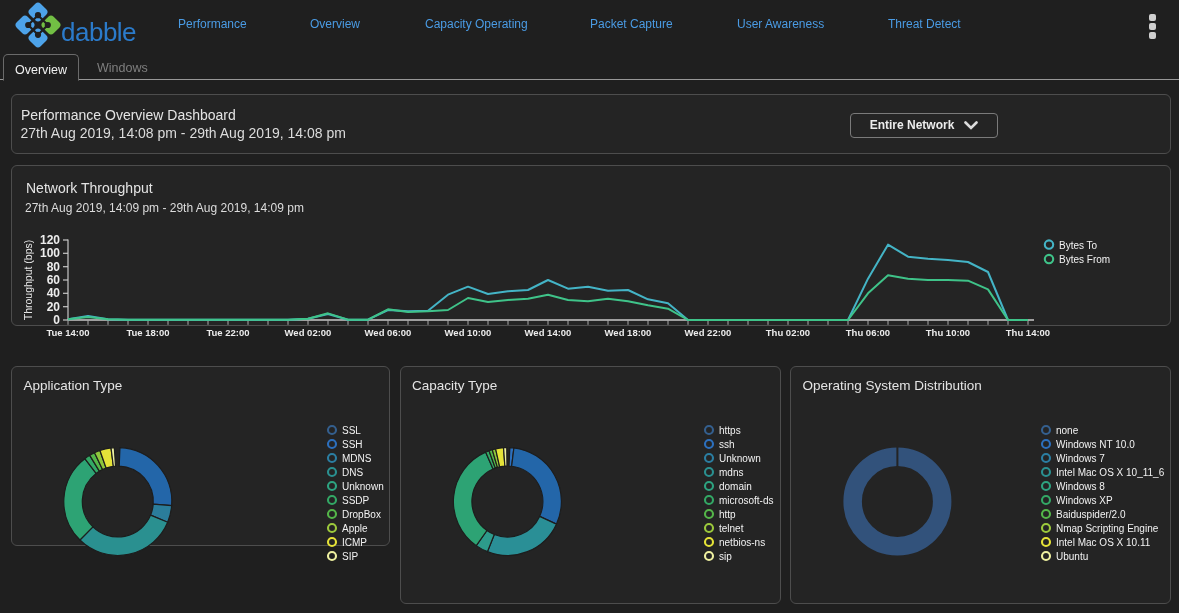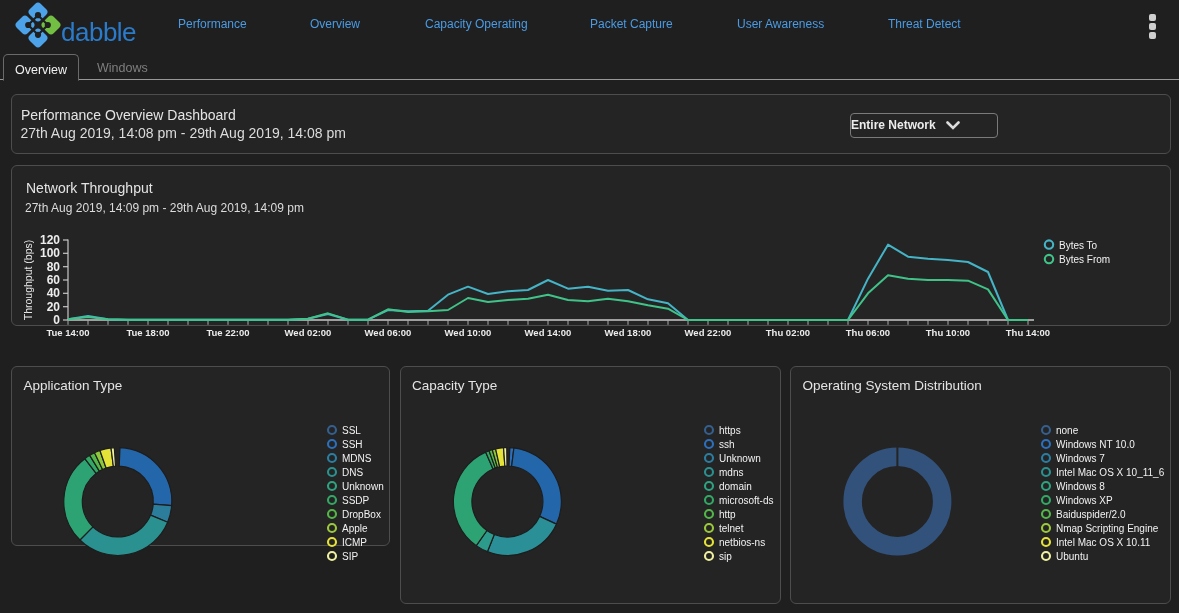--- a/index.html
+++ b/index.html
@@ -5,21 +5,21 @@
 .nav { position:absolute; left:0; top:0; width:100%; height:53px; }
 .navlink { position:absolute; top:16.5px; font-size:12px; color:#4a9be4; }
 .brand { position:absolute; left:61px; top:9px; font-size:26px; font-weight:normal; color:#2b7bcb; letter-spacing:-0.5px;margin-top:8px; }
 .dots span { display:block; width:7px; height:6.5px; border-radius:2px; background:#cfcfcf; margin-bottom:2.5px; }
 .tabbar { position:absolute; left:0; top:53px; width:100%; height:27px; border-bottom:1px solid #979797; }
 .tab { position:absolute; left:3px; top:0.5px; width:76px; height:27px; border:1px solid #6a6a6a; border-bottom:1px solid #1f1f1f; border-radius:5px 5px 0 0; color:#f0f0f0; font-size:12.5px; text-align:center; line-height:30px; background:#1f1f1f; }
 .tab2 { position:absolute; left:97px; top:0; height:27px; color:#7f7f7f; font-size:12.5px; line-height:30px; }
 .panel { position:absolute; background:#242424; border:1px solid #4d4d4d; border-radius:6px;padding-left:48px; }
 .ptitle { position:absolute; left:9px; top:12px; font-size:14px; color:#e4e4e4; }
 .psub { position:absolute; left:8.5px; top:29.5px; font-size:14px; color:#dcdcdc; }
-.btn { position:absolute; height:25px; border:1.5px solid #7a7a7a; border-radius:4px; color:#ececec; font-size:12px; font-weight:bold; line-height:22px; }
+.btn { position:absolute; height:25px; border:1.5px solid #7a7a7a; border-radius:4px; color:#ececec; font-size:12px; font-weight:bold; text-align:center; line-height:22px; }
 </style></head>
 <body>
 <div class="nav">
 <svg width="140" height="50" viewBox="0 0 140 50" style="position:absolute;left:0;top:0">
       <rect x="30.25" y="4.25" width="15.5" height="15.5" rx="3.8" fill="#4da3ea" transform="rotate(45 38 12)"></rect>
       <rect x="17.25" y="17.25" width="15.5" height="15.5" rx="3.8" fill="#4da3ea" transform="rotate(45 25 25)"></rect>
       <rect x="30.25" y="30.25" width="15.5" height="15.5" rx="3.8" fill="#4da3ea" transform="rotate(45 38 38)"></rect>
       <rect x="43.25" y="17.25" width="15.5" height="15.5" rx="3.8" fill="#72bf44" transform="rotate(45 51 25)"></rect>
       <polygon points="38,15.2 47.8,25 38,34.8 28.2,25" fill="none" stroke="#1f1f1f" stroke-width="2.1"></polygon>
       <circle cx="38" cy="15.2" r="3.1" fill="#1f1f1f"></circle>

